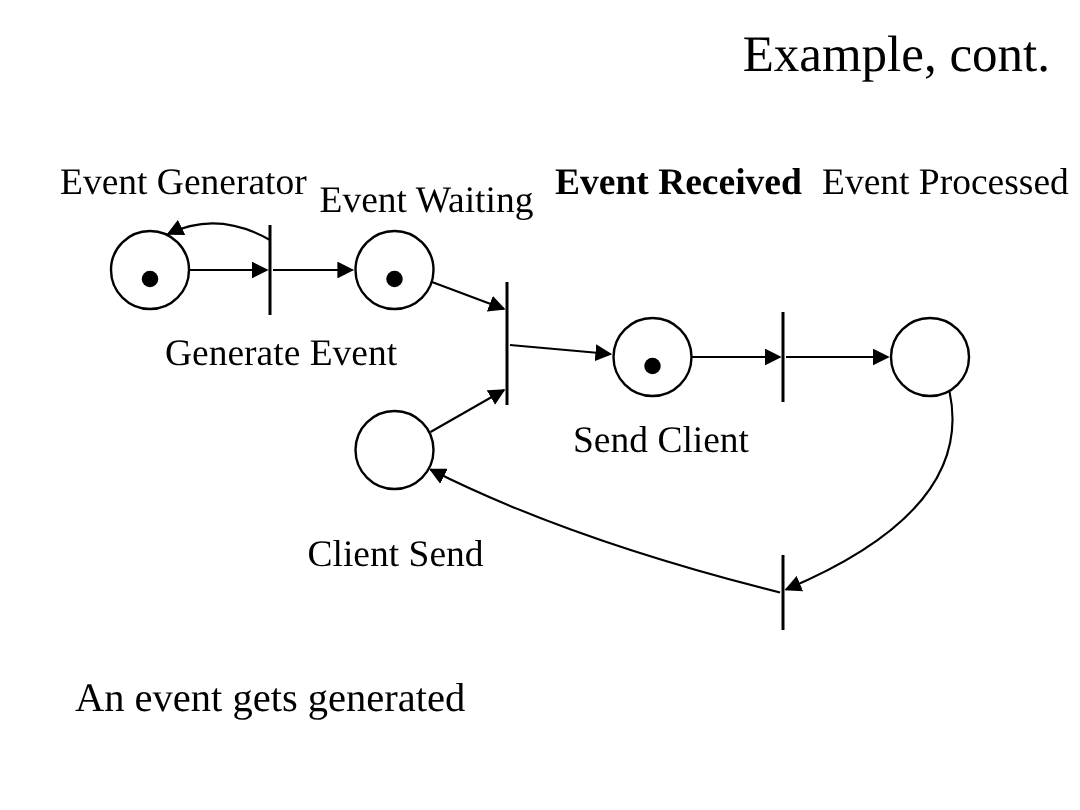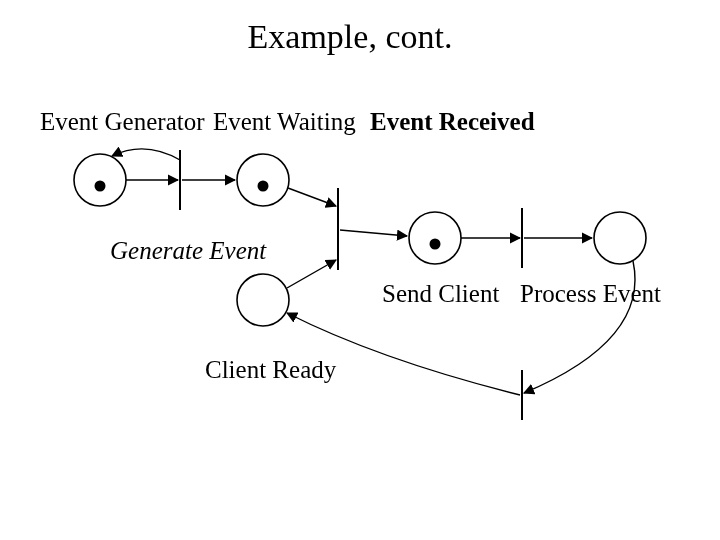--- a/index.html
+++ b/index.html
@@ -14,21 +14,21 @@
   .stage {
     position: relative;
     width: 720px;
     height: 540px;
   }
   .title {
     position: absolute;
     top: 18px;
     left: 0;
     width: 700px;
-    text-align: center;
+    text-align: right;
     font-size: 34px;
   }
   .lbl {
     position: absolute;
     font-size: 25px;
     white-space: nowrap;
   }
   .caption {
     position: absolute;
     font-size: 27px;
@@ -40,28 +40,29 @@
   }
 </style>
 </head>
 <body>
 
 <div class="stage">
 
   <div class="title">Example, cont.</div>
 
   <div class="lbl" style="left:40px;  top:108px;">Event Generator</div>
-  <div class="lbl" style="left:213px; top:108px;text-align:right;">Event Waiting</div>
+  <div class="lbl" style="left:213px; top:120px;text-align:right;">Event Waiting</div>
   <div class="lbl" style="left:370px; top:108px;font-weight:bold;">Event Received</div>
+  <div class="lbl" style="left:548px; top:108px;">Event Processed</div>
 
-  <div class="lbl" style="left:110px; top:237px;font-style:italic;">Generate Event</div>
+  <div class="lbl" style="left:110px; top:222px;">Generate Event</div>
   <div class="lbl" style="left:382px; top:280px;">Send Client</div>
-  <div class="lbl" style="left:520px; top:280px;">Process Event</div>
-  <div class="lbl" style="left:205px; top:356px;">Client Ready</div>
+  <div class="lbl" style="left:205px; top:356px;">Client Send</div>
 
+  <div class="caption" style="left:50px; top:450px;">An event gets generated</div>
 
   <svg width="720" height="540">
     <defs>
       <marker id="arr" viewBox="0 0 10 10" refX="9" refY="5" markerWidth="8" markerHeight="8" orient="auto-start-reverse">
         <path d="M 0 0 L 10 5 L 0 10 z" fill="#000"></path>
       </marker>
     </defs>
 
     <circle cx="100" cy="180" r="26" fill="none" stroke="#000" stroke-width="1.6"></circle>
     <circle cx="100" cy="186" r="5.5" fill="#000"></circle>

